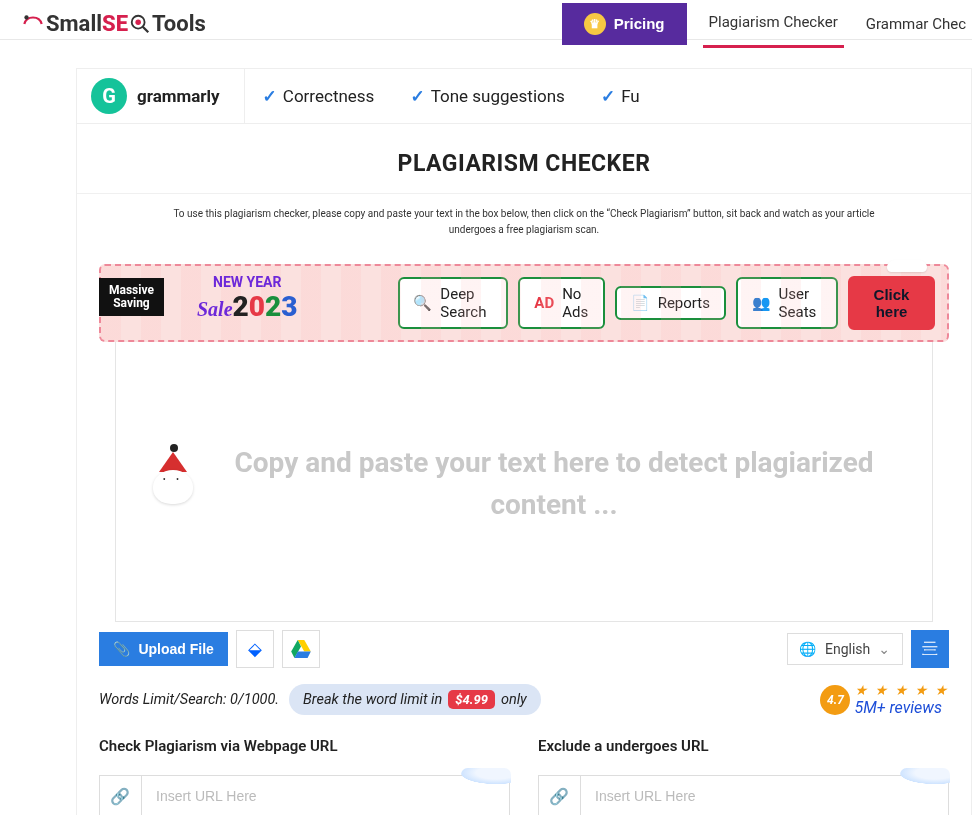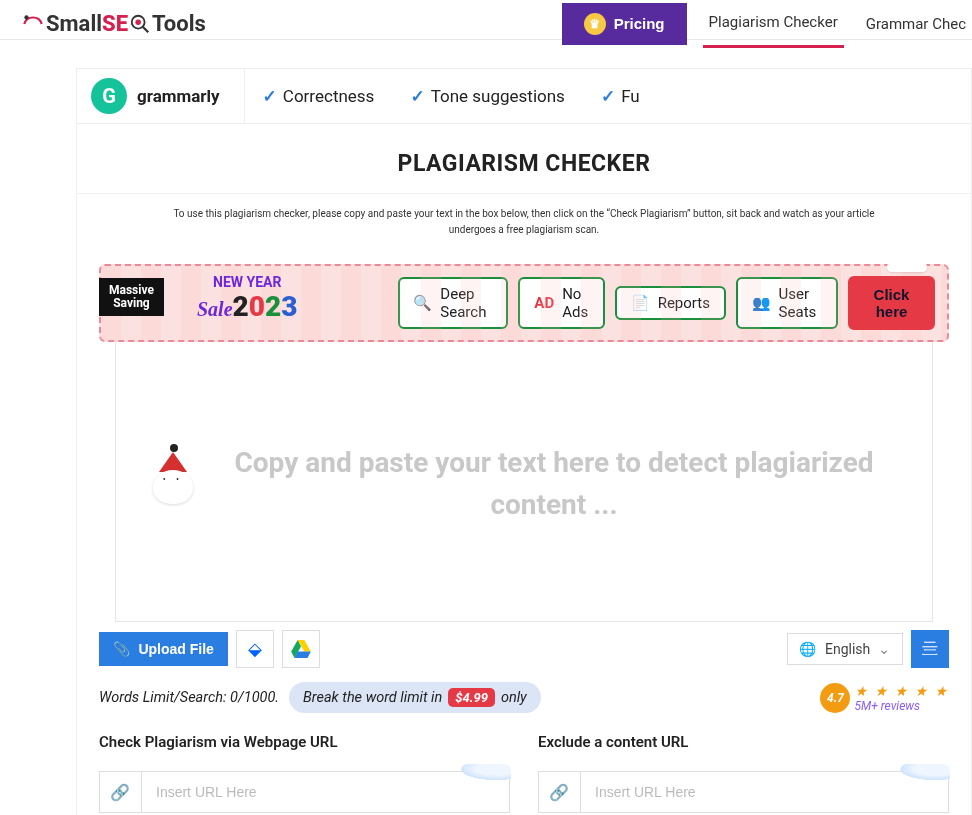--- a/index.html
+++ b/index.html
@@ -66,21 +66,21 @@
 .globe { color: #888; }
 .format-btn { width: 38px; height: 38px; background: #2a7de1; color: #fff; display: flex; align-items: center; justify-content: center; cursor: pointer; font-size: 16px; }
 
 
 .limit-row { display: flex; align-items: center; margin: 14px 22px 0; font-size: 14.5px; color: #222; font-style: italic; }
 .break-limit { background: #dbe5f5; border-radius: 18px; padding: 6px 14px; margin-left: 10px; display: flex; align-items: center; gap: 6px; cursor: pointer; }
 .price-badge { background: #e63946; color: #fff; border-radius: 5px; padding: 2px 7px; font-weight: 700; font-size: 13px; }
 .reviews { margin-left: auto; display: flex; align-items: center; gap: 4px; }
 .rating-circle { width: 30px; height: 30px; background: #f39c12; color: #fff; border-radius: 50%; display: flex; align-items: center; justify-content: center; font-weight: 700; font-size: 12px; }
 .stars { color: #f39c12; font-size: 14px; letter-spacing: 2px; }
-.review-count { font-size: 12px; color: #8b5cf6; }
+.review-count { font-size: 16px; color: #1d4ed8; }
 
 
 .url-row { display: flex; gap: 28px; margin: 20px 22px 0; }
 .url-col { flex: 1; }
 .url-label { font-size: 15px; font-weight: 600; color: #222; margin-bottom: 20px; }
 .url-input-wrap { display: flex; border: 1px solid #ddd; position: relative; }
 .url-icon { width: 42px; display: flex; align-items: center; justify-content: center; color: #2a7de1; border-right: 1px solid #ddd; background: #fff; }
 .url-input { flex: 1; border: none; padding: 12px 14px; font-size: 14px; color: #333; outline: none; }
 .url-input::placeholder { color: #bbb; }
 .snow-corner { position: absolute; right: -2px; top: -8px; width: 50px; height: 16px; background: radial-gradient(ellipse at 70% 30%, #f0f6ff 40%, #cfe4ff 70%, transparent 72%); border-radius: 10px 10px 4px 14px; pointer-events: none; }
@@ -225,21 +225,21 @@
   <div class="url-row">
     <div class="url-col">
       <div class="url-label">Check Plagiarism via Webpage URL</div>
       <div class="url-input-wrap">
         <div class="url-icon">🔗</div>
         <input class="url-input" placeholder="Insert URL Here" style="">
         <div class="snow-corner"></div>
       </div>
     </div>
     <div class="url-col">
-      <div class="url-label">Exclude a content URL</div>
+      <div class="url-label">Exclude a undergoes URL</div>
       <div class="url-input-wrap">
         <div class="url-icon">🔗</div>
         <input class="url-input" placeholder="Insert URL Here" style="">
         <div class="snow-corner"></div>
       </div>
     </div>
   </div>
 </div>
 
 </body></html>

